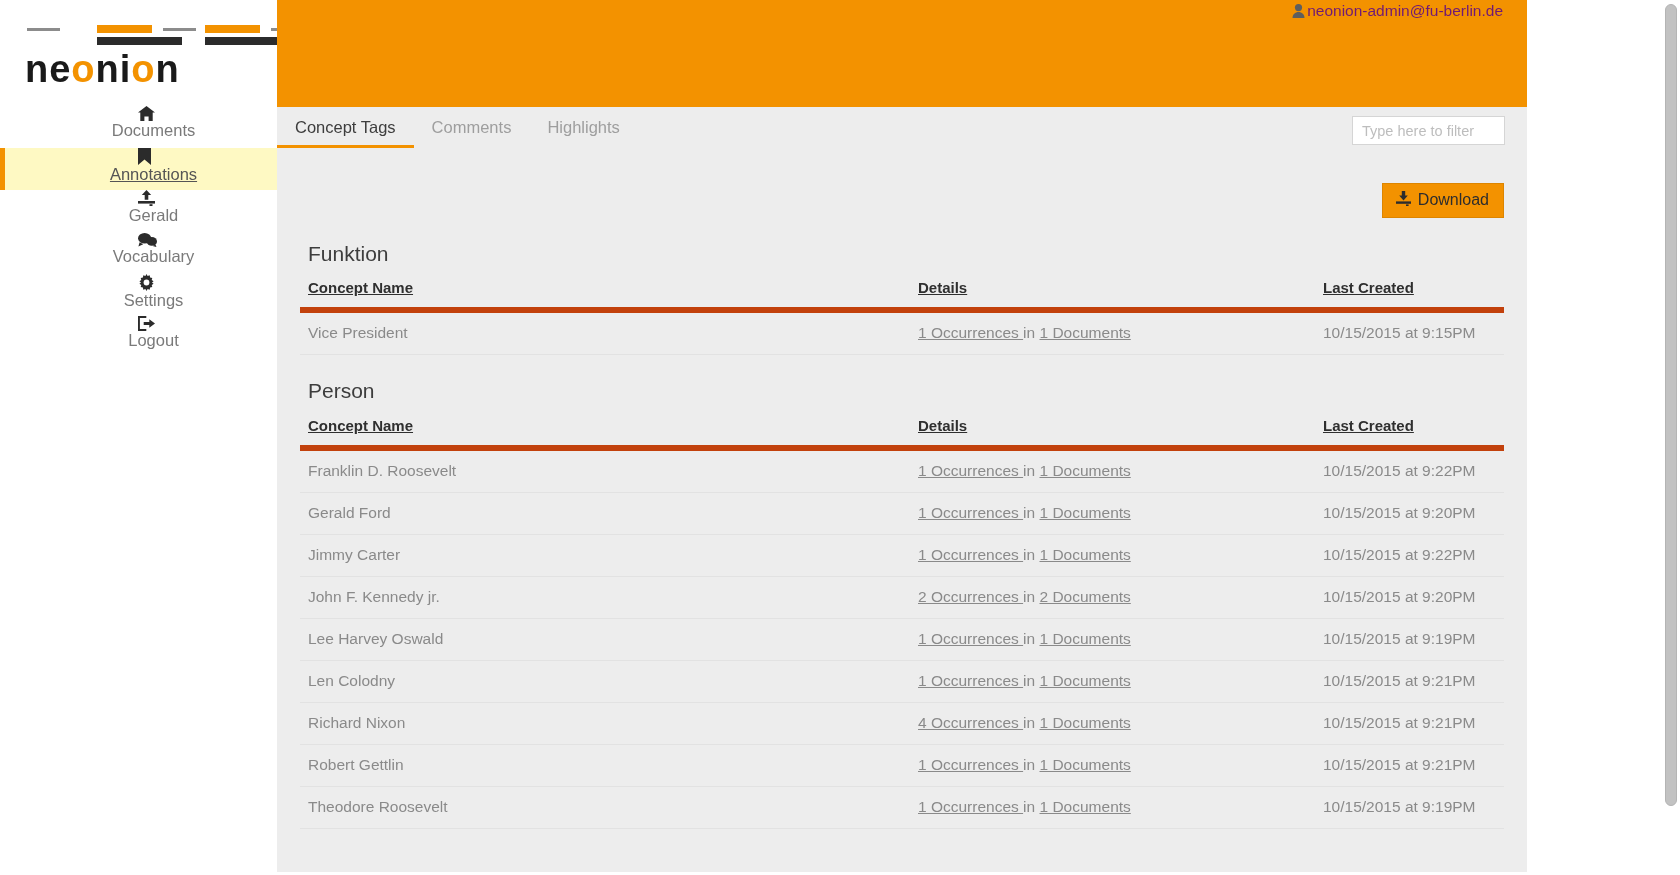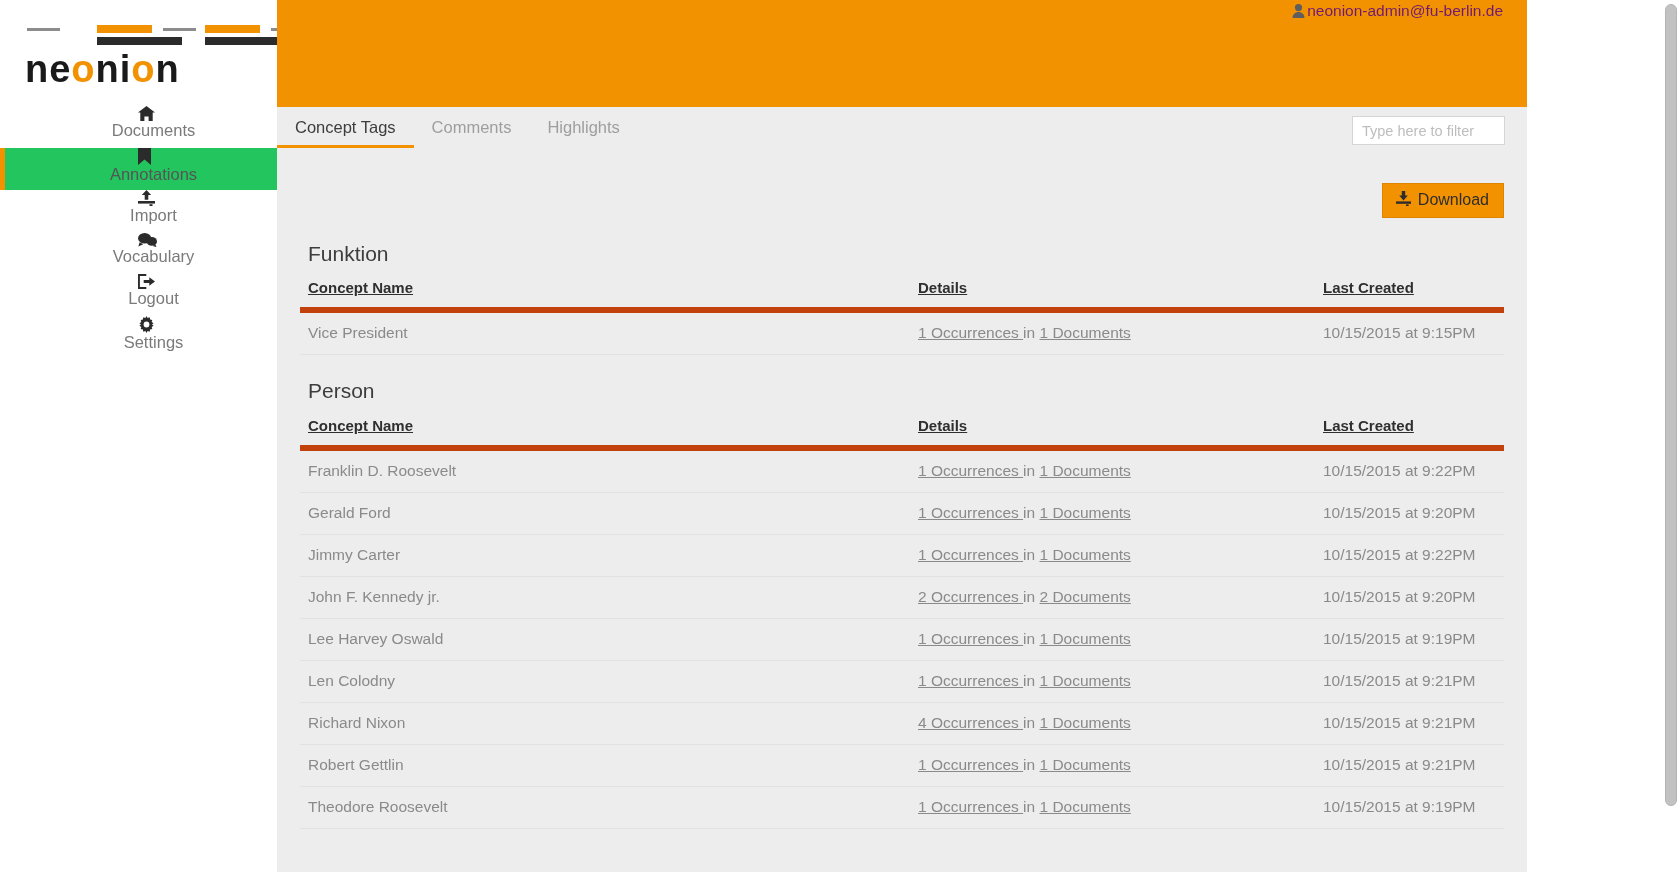--- a/index.html
+++ b/index.html
@@ -55,22 +55,23 @@
     align-items: center;
     height: 42px;
     padding-left: 24px;
     color: #7a7a7a;
     font-size: 16.5px;
     cursor: pointer;
     background: transparent;
     flex-direction: column;
   }
   .nav-item.active {
-    background: #22c55e;
+    background: #fef9c3;
     color: #555555;
+    text-decoration: underline;
   }
   .nav-item.active::before {
     content: "";
     position: absolute;
     left: 0; top: 0; bottom: 0;
     width: 5px;
     background: #f39200;
   }
   .nav-icon {
     width: 26px;
@@ -270,53 +271,53 @@
       </div>
 
       <div class="nav-item">
         <span class="nav-icon">
           <svg width="17" height="16" viewBox="0 0 17 16">
             <path fill="currentColor" d="M8.5 0L3.8 5.1h2.9v4.6h3.6V5.1h2.9L8.5 0z"></path>
             <rect fill="currentColor" x="0" y="11" width="17" height="2.6"></rect>
             <rect fill="currentColor" x="11.5" y="14.2" width="3" height="1.8"></rect>
           </svg>
         </span>
-        <span class="nav-label">Import</span>
+        <span class="nav-label">Gerald</span>
       </div>
 
       <div class="nav-item">
         <span class="nav-icon">
           <svg width="19" height="15" viewBox="0 0 19 15">
             <ellipse fill="currentColor" cx="6.6" cy="6.2" rx="6.6" ry="5.2"></ellipse>
             <path fill="currentColor" d="M1.6 10.2 L0.4 14.6 L5.2 12.2z"></path>
             <ellipse fill="currentColor" cx="13.8" cy="9.4" rx="5.2" ry="4.3"></ellipse>
             <path fill="currentColor" d="M17.4 12.4 L18.6 15 L14.8 14z"></path>
           </svg>
         </span>
         <span class="nav-label">Vocabulary</span>
       </div>
 
       <div class="nav-item">
         <span class="nav-icon">
+          <svg width="17" height="17" viewBox="0 0 17 17">
+            <path fill="currentColor" d="M8.5 0l1.1 1.9 2.1-.6.4 2.2 2.2.4-.6 2.1L15.6 7.2 14 8.5l1.6 1.3-1.9 1.2.6 2.1-2.2.4-.4 2.2-2.1-.6L8.5 17l-1.1-1.9-2.1.6-.4-2.2-2.2-.4.6-2.1L1.4 9.8 3 8.5 1.4 7.2l1.9-1.2-.6-2.1 2.2-.4.4-2.2 2.1.6L8.5 0z"></path>
+            <circle fill="#ffffff" cx="8.5" cy="8.5" r="2.9"></circle>
+          </svg>
+        </span>
+        <span class="nav-label">Settings</span>
+      </div>
+
+      <div class="nav-item">
+        <span class="nav-icon">
           <svg width="17" height="15" viewBox="0 0 17 15">
             <path fill="currentColor" d="M0 0h8.3v1.9H1.9v11.2h6.4V15H0V0z"></path>
             <path fill="currentColor" d="M11.3 3.2 L17 7.5 L11.3 11.8 V9.1 H5.7 V5.9 h5.6 V3.2z"></path>
           </svg>
         </span>
         <span class="nav-label">Logout</span>
-      </div>
-
-      <div class="nav-item">
-        <span class="nav-icon">
-          <svg width="17" height="17" viewBox="0 0 17 17">
-            <path fill="currentColor" d="M8.5 0l1.1 1.9 2.1-.6.4 2.2 2.2.4-.6 2.1L15.6 7.2 14 8.5l1.6 1.3-1.9 1.2.6 2.1-2.2.4-.4 2.2-2.1-.6L8.5 17l-1.1-1.9-2.1.6-.4-2.2-2.2-.4.6-2.1L1.4 9.8 3 8.5 1.4 7.2l1.9-1.2-.6-2.1 2.2-.4.4-2.2 2.1.6L8.5 0z"></path>
-            <circle fill="#ffffff" cx="8.5" cy="8.5" r="2.9"></circle>
-          </svg>
-        </span>
-        <span class="nav-label">Settings</span>
       </div>
 
     </nav>
   </div>
 
   <div id="header">
     <a class="user-box" href="#">
       <span>
         <svg width="13" height="14" viewBox="0 0 13 14">
           <circle fill="#5e5e5e" cx="6.5" cy="3.6" r="3.6"></circle>

